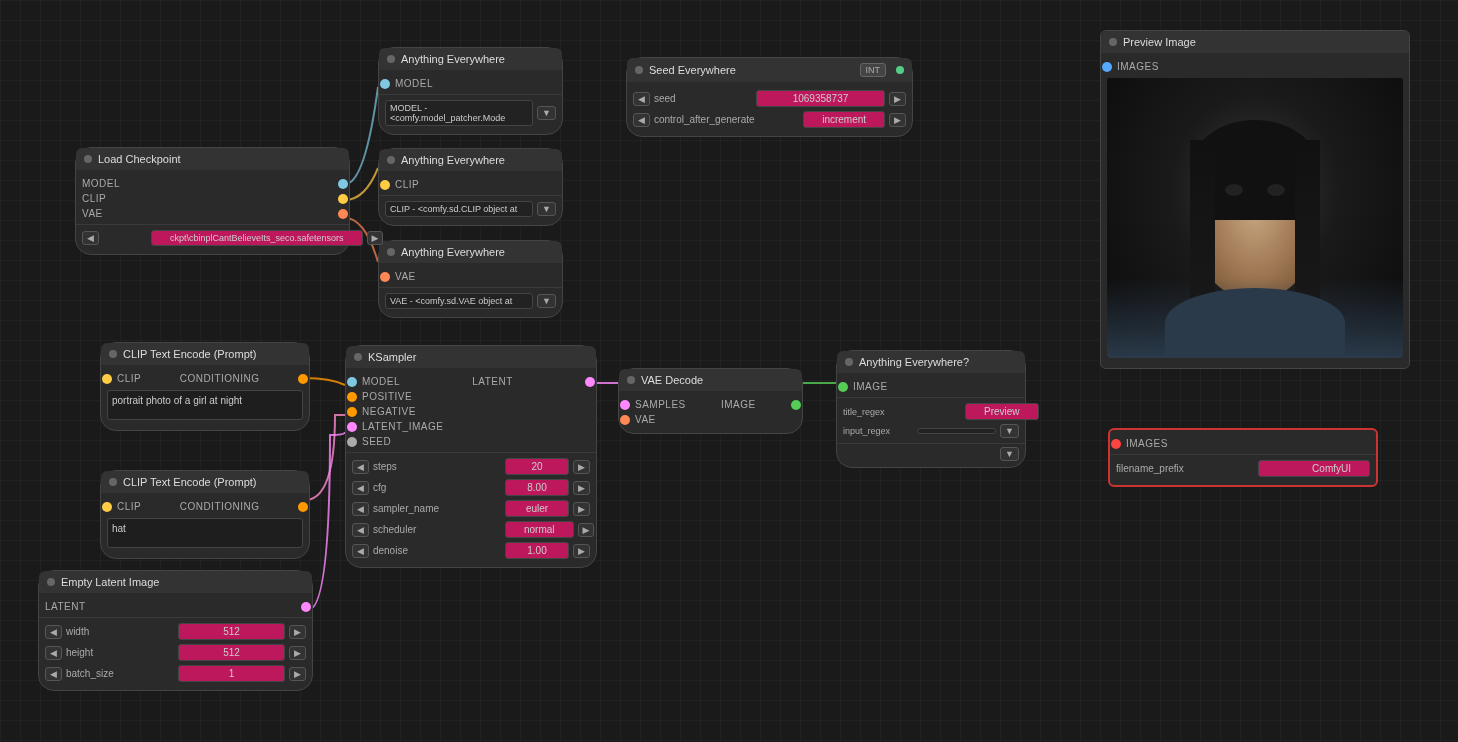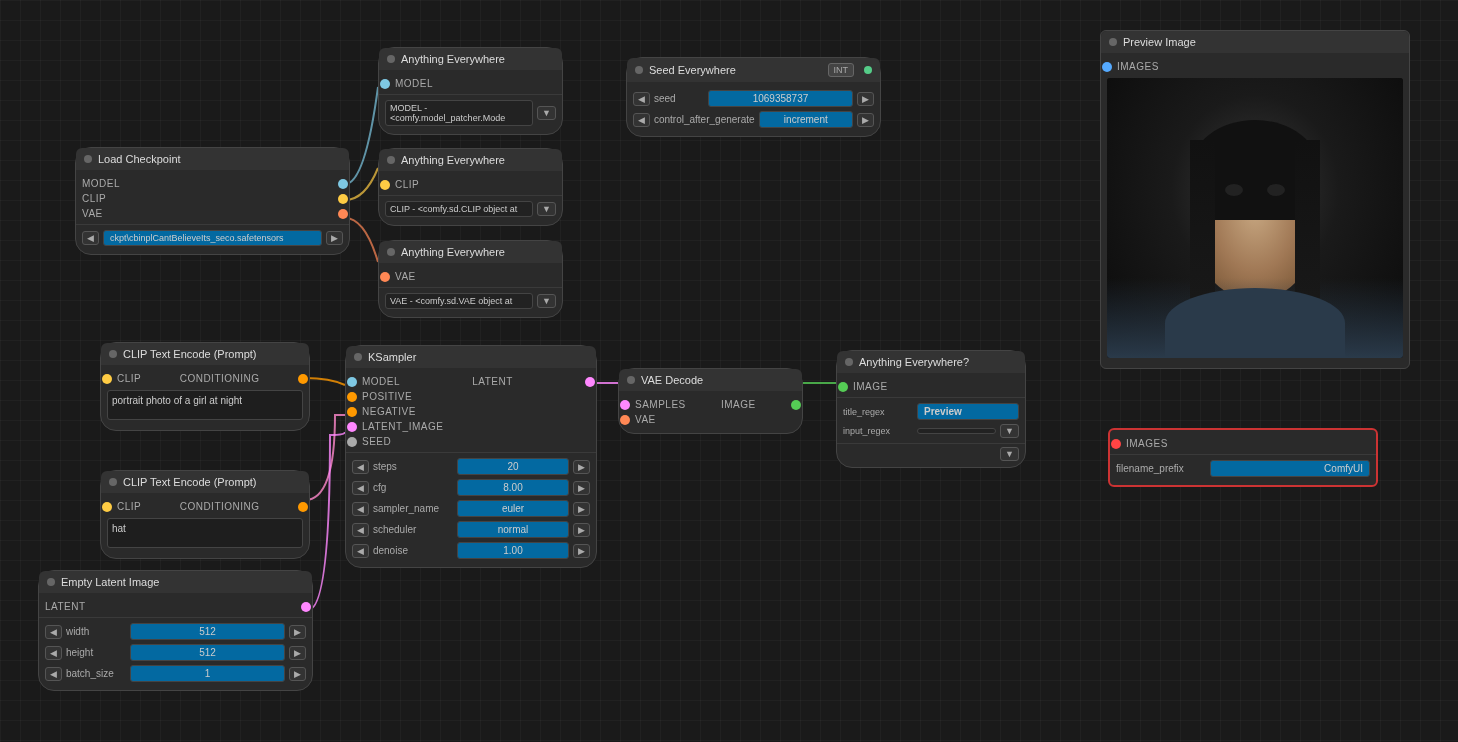--- a/index.html
+++ b/index.html
@@ -81,28 +81,29 @@
       background: #333;
       border: 1px solid #555;
       border-radius: 3px;
       color: #aaa;
       font-size: 9px;
       padding: 1px 4px;
       cursor: pointer;
       flex-shrink: 0;
     }
     .field-value {
-      background: #0369a1;
+      background: #be185d;
       border: 1px solid #444;
       border-radius: 3px;
-      padding: 2px 6px;
+      padding: 2px 18px;
       font-size: 10px;
       color: #ccc;
       flex: 1;
       text-align: center;
+      margin-left: 48px;
     }
     .field-select {
       background: #222;
       border: 1px solid #444;
       border-radius: 3px;
       padding: 2px 4px;
       font-size: 10px;
       color: #ccc;
       flex: 1;
     }
@@ -216,21 +217,21 @@
       <span class="port-label">VAE</span>
     </div>
     <div class="divider"></div>
     <div class="field-row">
       <span class="field-select" style="font-size:9px;">VAE - &lt;comfy.sd.VAE object at</span>
       <span class="field-btn">▼</span>
     </div>
   </div>
 </div>
 
-<div class="node" style="left:626px; top:57px; width:255px;">
+<div class="node" style="left:626px; top:57px; width:287px;">
   <div class="node-title">
     <span class="node-title-dot" style="background:#666;"></span>
     <span>Seed Everywhere</span>
     <span style="margin-left:auto; background:#444; border:1px solid #666; border-radius:3px; padding:1px 5px; font-size:9px; color:#aaa;">INT</span>
     <span style="width:8px;height:8px;border-radius:50%;background:#55cc88;margin-left:4px;"></span>
   </div>
   <div class="node-body">
     <div class="field-row">
       <span class="field-btn">◀</span>
       <span style="font-size:10px;color:#aaa;min-width:50px;">seed</span>
@@ -392,21 +393,21 @@
     <span>Anything Everywhere?</span>
   </div>
   <div class="node-body">
     <div class="port-row">
       <span class="port-left" style="background:#55cc55;"></span>
       <span class="port-label">IMAGE</span>
     </div>
     <div class="divider"></div>
     <div class="field-row">
       <span style="font-size:9px;color:#aaa;min-width:70px;">title_regex</span>
-      <span class="field-value" style="text-align:left;font-weight:bold;">Preview</span>
+      <span class="field-value" style="text-align:left;">Preview</span>
     </div>
     <div class="field-row">
       <span style="font-size:9px;color:#aaa;min-width:70px;">input_regex</span>
       <span class="field-select"></span>
       <span class="field-btn">▼</span>
     </div>
     <div class="divider"></div>
     <div style="text-align:right; padding-right:6px;">
       <span class="field-btn" style="display:inline-block;">▼</span>
     </div>

